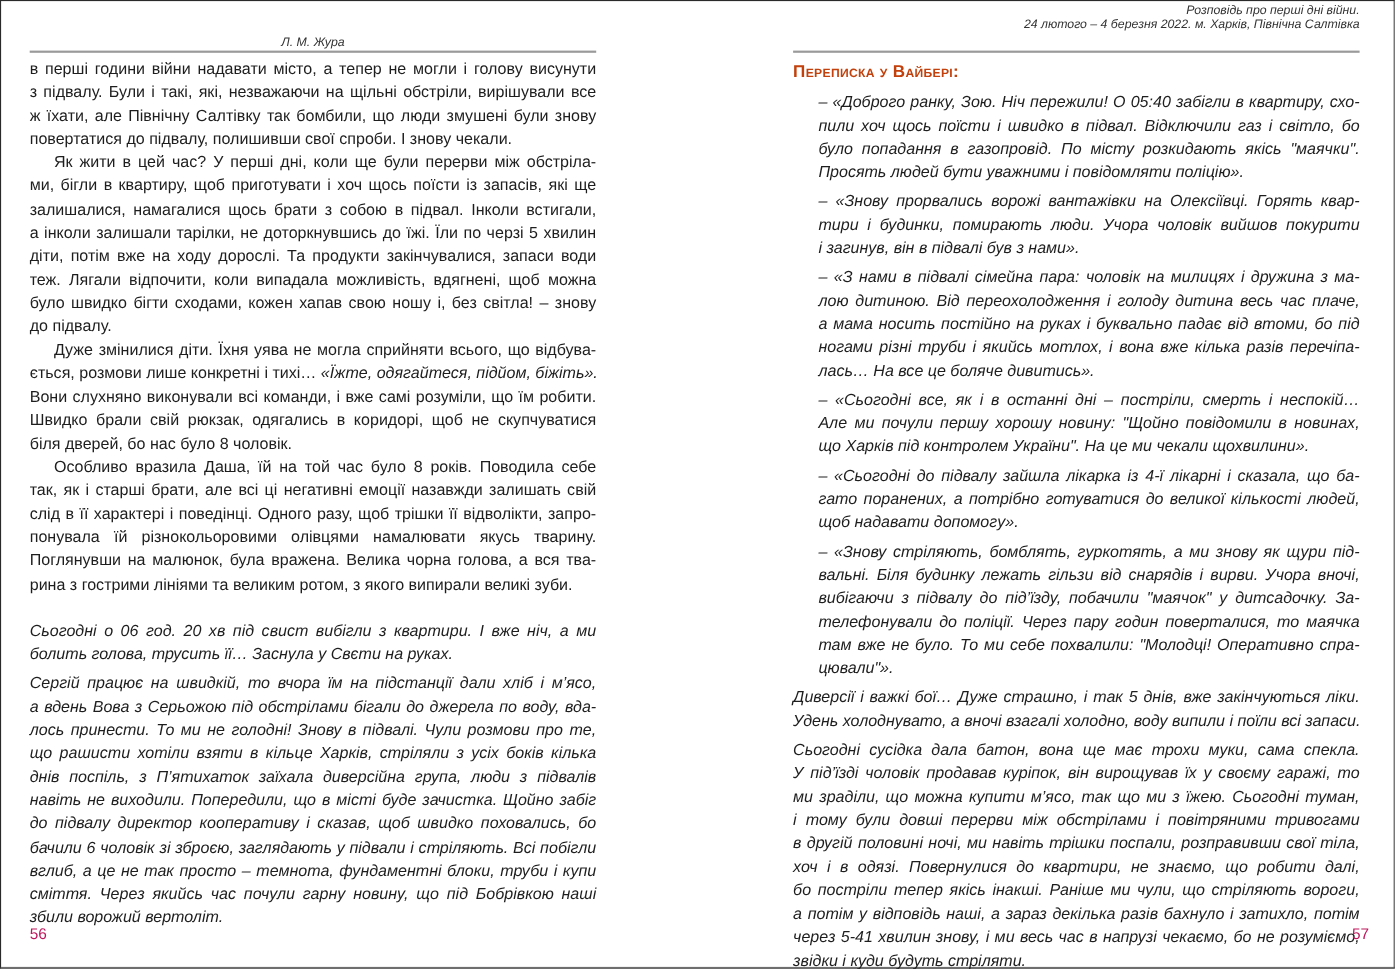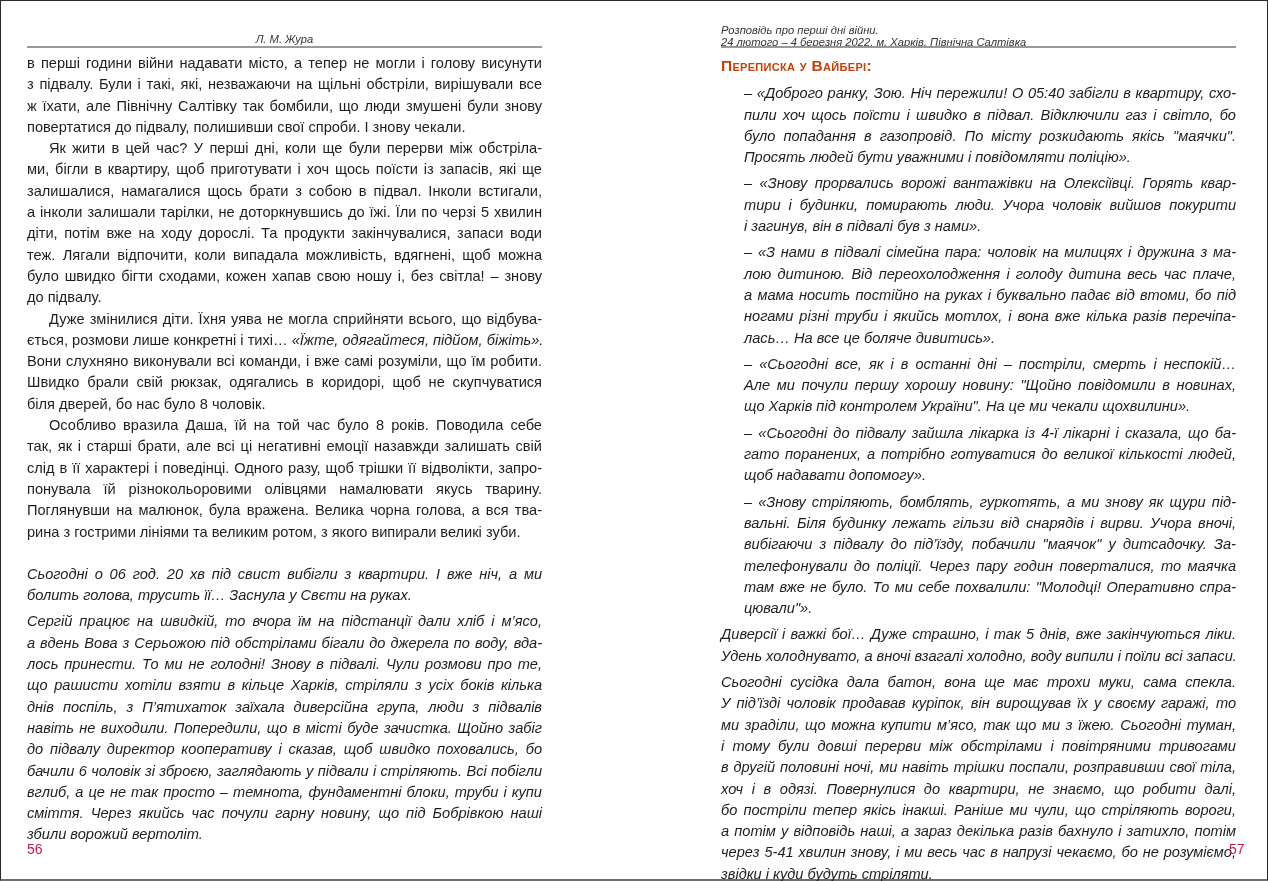--- a/index.html
+++ b/index.html
@@ -21,21 +21,21 @@
     .page-right { left: 634px; width: 634px; }
 
     .running-head {
       position: absolute;
       font-size: 11.2px;
       font-style: italic;
       color: #333;
       line-height: 12px;
     }
     .page-left .running-head { left: 27px; top: 33px; width: 515px; text-align: center; }
-    .page-right .running-head { left: 87px; top: 24px; width: 515px; }
+    .page-right .running-head { left: 87px; top: 4px; width: 515px; text-align: right; }
     .rule {
       position: absolute; height: 2px; background: #9a9a9a;
     }
     .page-left .rule { left: 27px; top: 46px; width: 515px; }
     .page-right .rule { left: 87px; top: 46px; width: 515px; }
 
     .body-text {
       position: absolute;
       font-size: 14.6px;
       line-height: 21.3px;

